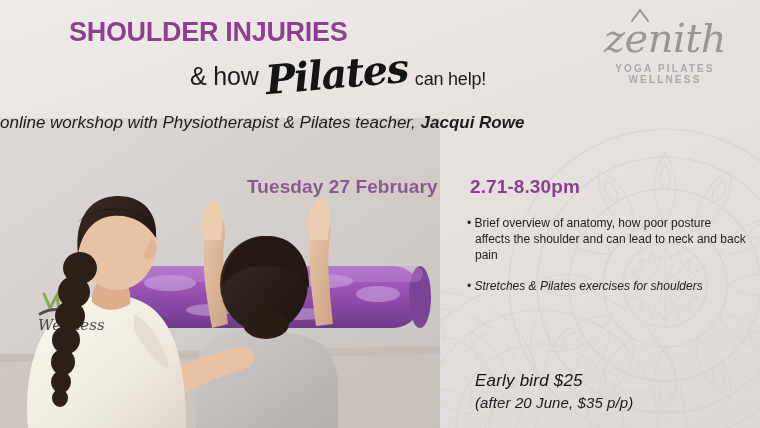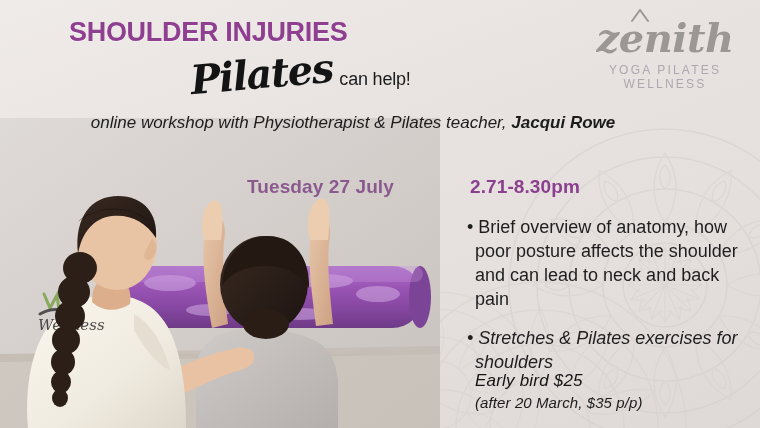--- a/index.html
+++ b/index.html
@@ -81,44 +81,43 @@
   .hl-canhelp { font-size:18px; letter-spacing:-.2px; }
 
   
   #logo {
     position:absolute; right:14px; top:18px;
     width:162px; text-align:center;
   }
   .logo-word {
     font-family:"DejaVu Serif", serif;
     font-style:italic;
-    font-weight:bold;
+    font-weight:normal;
     font-size:40px;
     letter-spacing:-.5px;
     color:#9b9795;
     line-height:1;
     position:relative;
   }
   .logo-peak {
     position:absolute;
     left:47px; top:-9px;
     width:18px; height:13px;
   }
   .logo-tag {
     margin-top:5px;
-    font-size:12px;
+    font-size:10px;
     letter-spacing:2.2px;
     color:#b0a6ad;
-    font-weight:normal;
+    font-weight:bold;
   }
 
   
   #subtitle {
     position:absolute; left:0; right:0; top:113px;
-    text-align:center;
     font-size:17px;
     font-style:italic;
     color:#1c1c1c;
     padding-right:54px;
   }
   #subtitle .name { font-weight:bold; }
 
   
   #datetime { position:absolute; left:247px; top:176px; width:400px; }
   .dt-row { display:flex; align-items:baseline; }
@@ -127,21 +126,21 @@
     letter-spacing:.1px; width:223px;
   }
   .dt-time {
     font-size:19px; font-weight:bold; color:#8a3f8f;
     letter-spacing:.1px;
   }
 
   
   #bullets { position:absolute; left:467px; top:216px; width:282px; }
   .bullet {
-    font-size:18px;
+    font-size:12px;
     line-height:1.33;
     color:#1e1e1e;
     margin-bottom:15px;
     text-indent:-8px;
     padding-left:8px;
   }
   .bullet:last-child { margin-bottom:0;font-style:italic; }
 
   
   #price { position:absolute; left:475px; top:371px; width:280px; }
@@ -374,20 +373,21 @@
           </g>
           <path d="M78 104 C96 88 130 86 150 104 C140 94 120 88 102 92 C90 95 82 99 78 104 Z" fill="#120c09"></path>
         </g>
       </g>
     </svg>
   </div>
 
   <div id="headline">
     <div class="hl-line1">SHOULDER INJURIES</div>
     <div class="hl-line2">
+      <span class="hl-andhow">&amp; how</span>
       <span class="hl-script">Pilates</span>
       <span class="hl-canhelp">can help!</span>
     </div>
   </div>
 
   <div id="logo">
     <div class="logo-word">
       <span>zenith</span>
       <svg class="logo-peak" viewBox="0 0 18 13">
         <path d="M1 12 L9 1 L17 12" fill="none" stroke="#9b9795" stroke-width="2" stroke-linecap="round" stroke-linejoin="round"></path>
@@ -395,28 +395,28 @@
     </div>
     <div class="logo-tag">YOGA  PILATES  WELLNESS</div>
   </div>
 
   <div id="subtitle">
     <span>online workshop with Physiotherapist &amp; Pilates teacher, </span><span class="name">Jacqui Rowe</span>
   </div>
 
   <div id="datetime">
     <div class="dt-row">
-      <span class="dt-date">Tuesday 27 July</span>
+      <span class="dt-date">Tuesday 27 February</span>
       <span class="dt-time">2.71-8.30pm</span>
     </div>
   </div>
 
   <div id="bullets">
     <div class="bullet">• Brief overview of anatomy, how poor posture affects the shoulder and can lead to neck and back pain</div>
     <div class="bullet">• Stretches &amp; Pilates exercises for shoulders</div>
   </div>
 
   <div id="price">
     <div class="price-main">Early bird $25</div>
-    <div class="price-sub">(after 20 March, $35 p/p)</div>
+    <div class="price-sub">(after 20 June, $35 p/p)</div>
   </div>
 
 </div>
 
 </body></html>

